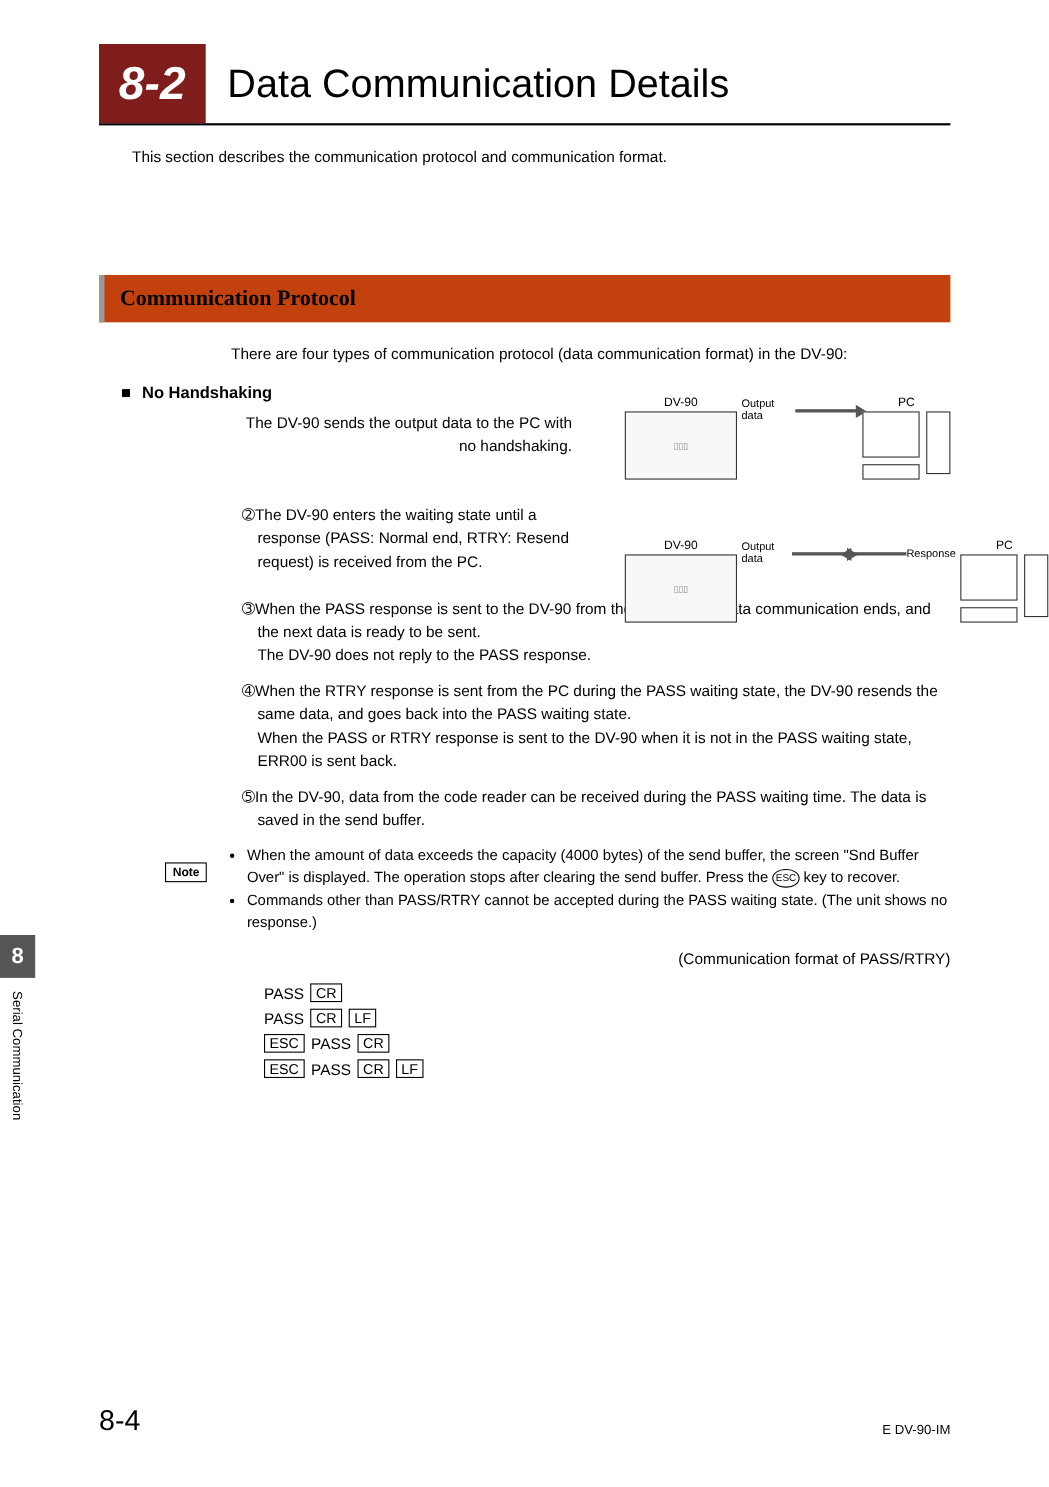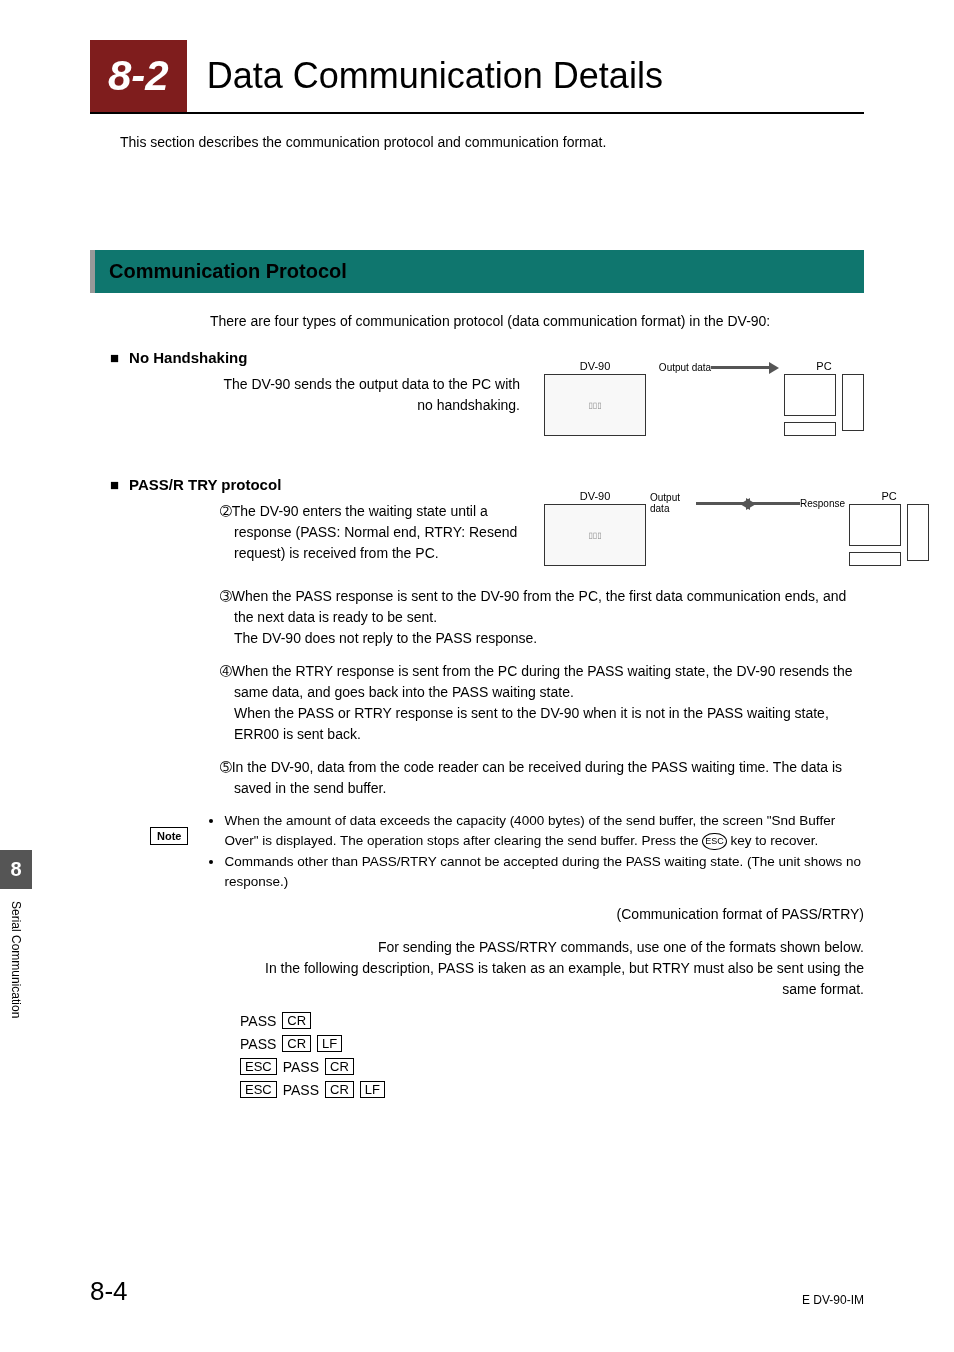--- a/index.html
+++ b/index.html
@@ -38,26 +38,27 @@
     font-weight: normal;
     padding: 15px 20px;
     display: flex;
     align-items: center;
   }
   .intro {
     font-size: 14px;
     margin: 20px 0 100px 30px;
   }
   .section-header {
-    background: #0f766e;
+    background: #c2410c;
     border-left: 5px solid #999;
     font-size: 20px;
     font-weight: bold;
     padding: 10px 14px;
     margin-bottom: 20px;
+    font-family: Liberation Serif, serif;
   }
   .section-intro {
     font-size: 14px;
     margin: 0 0 20px 120px;
   }
   .subheading {
     font-size: 15px;
     font-weight: bold;
     margin: 18px 0 8px 20px;
   }
@@ -154,21 +155,21 @@
     right: 90px;
     display: flex;
     justify-content: space-between;
     font-size: 14px;
   }
   .page-num {
     font-size: 26px;
   }
   .diagram {
     position: absolute;
-    width: 320px;
+    width: 296px;
     font-size: 11px;
   }
   .diagram-1 { right: 90px; top: 360px; }
   .diagram-2 { right: 90px; top: 490px; }
   .device-row {
     display: flex;
     justify-content: space-between;
     align-items: flex-start;
   }
   .device-label { text-align: center; font-size: 11px; margin-bottom: 2px; }
@@ -280,21 +281,20 @@
           <div class="monitor"></div>
             <div class="tower"></div>
             <div class="keyb"></div>
         </div>
       </div>
     </div>
   </div>
 
   <div style="height:30px"></div>
 
-  <div class="subheading">PASS/R TRY protocol</div>
   <div class="num-item body-text-narrow" style="white-space:pre-line">➁The DV-90 enters the waiting state until a response (PASS: Normal end, RTRY: Resend request) is received from the PC.</div>
 
   <div class="diagram diagram-2">
     <div class="device-row">
       <div>
         <div class="device-label">DV-90</div>
         <div class="device-box">▯▯▯</div>
       </div>
       <div class="arrow-area">
         <div class="arrow-label">Output data</div>
@@ -329,22 +329,20 @@
           <span>When the amount of data exceeds the capacity (4000 bytes) of the send buffer, the screen "Snd Buffer Over" is displayed. The operation stops after clearing the send buffer. Press the </span>
           <span class="esc-key">ESC</span>
           <span> key to recover.</span>
         </li>
         <li>Commands other than PASS/RTRY cannot be accepted during the PASS waiting state. (The unit shows no response.)</li>
       </ul>
     </div>
   </div>
 
   <div class="body-text" style="margin-left:120px">(Communication format of PASS/RTRY)</div>
-  <div class="body-text" style="margin-left:150px; white-space:pre-line">For sending the PASS/RTRY commands, use one of the formats shown below.
-In the following description, PASS is taken as an example, but RTRY must also be sent using the same format.</div>
 
   <div class="cmd-row">
     <span>PASS</span>
     <span class="box">CR</span>
   </div>
   <div class="cmd-row">
     <span>PASS</span>
     <span class="box">CR</span>
     <span class="box">LF</span>
   </div>

